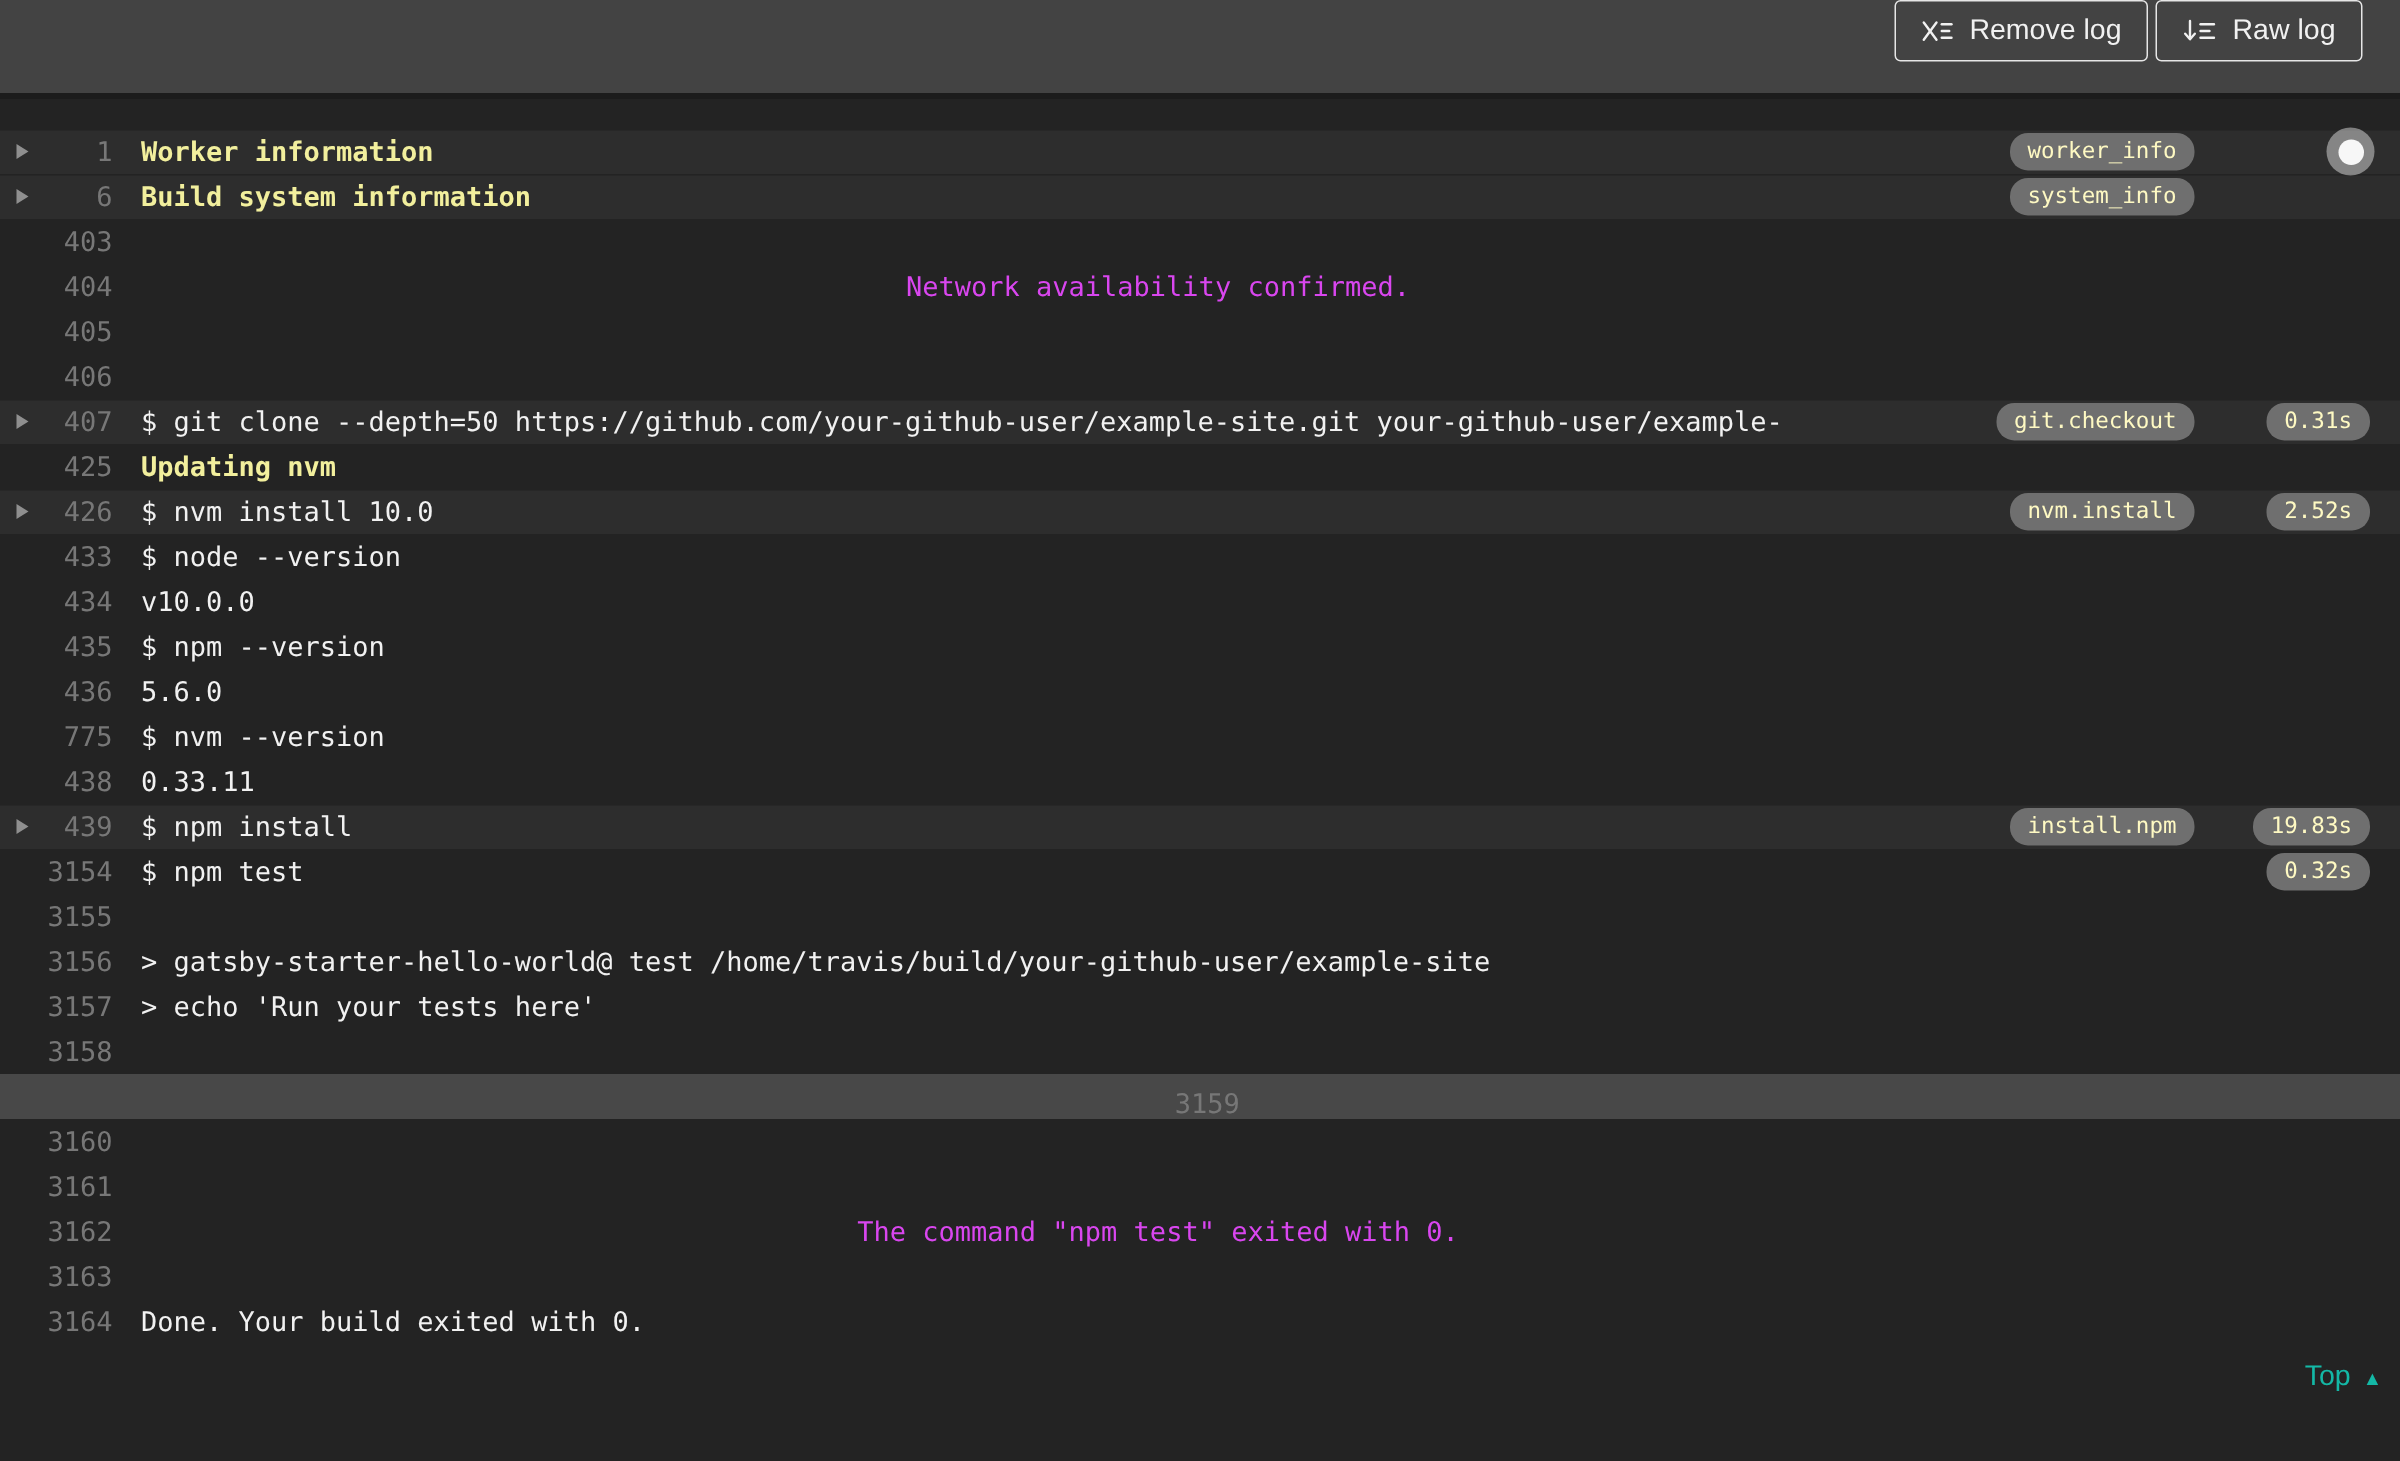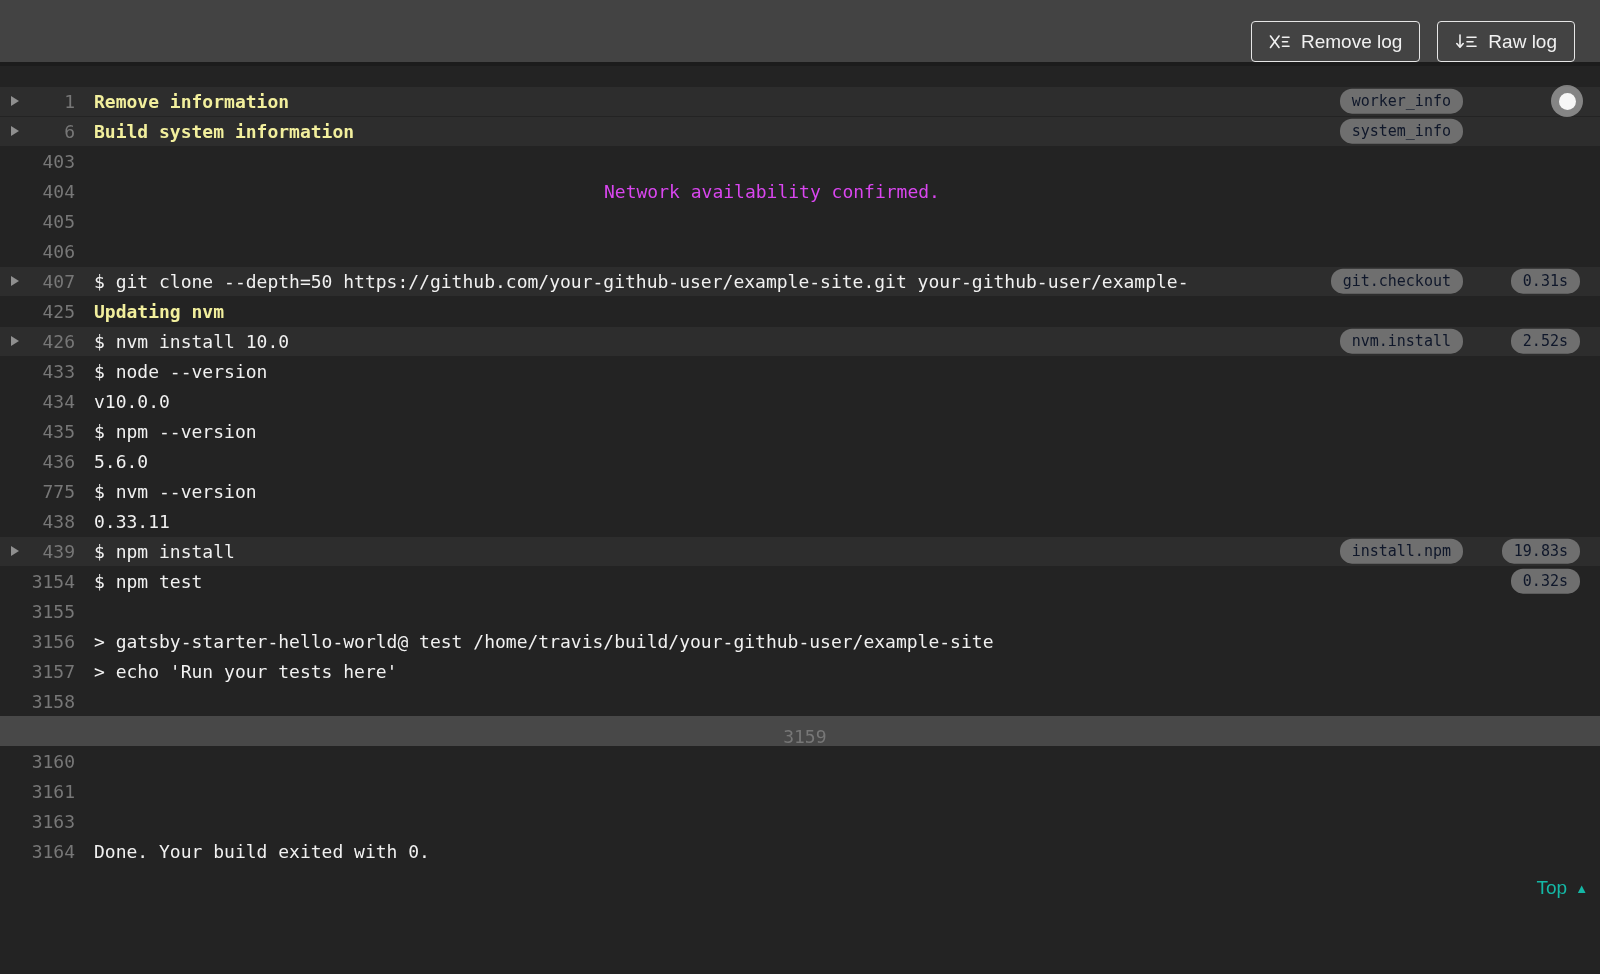--- a/index.html
+++ b/index.html
@@ -2,22 +2,22 @@
 <html><head>
 <meta charset="utf-8">
 <style>
   * { margin:0; padding:0; box-sizing:border-box; }
   html,body { width:1600px; height:974px; background:#232323; overflow:hidden; }
   body { font-family:"Liberation Sans", sans-serif; }
 
   
   .toolbar{
     height:66px; background:#434343; border-bottom:4px solid #1c1c1c;
-    display:flex; justify-content:flex-end; align-items:flex-end;
-    gap:17px; padding-right:25px;
+    display:flex; justify-content:flex-end; align-items:flex-start;
+    gap:5px; padding-right:25px;
   }
   .tb-btn{
     display:inline-flex; align-items:center; gap:11px;
     background:transparent; border:1px solid #e6e6e6; border-radius:4px;
     color:#f1f1f1; font-family:"Liberation Sans",sans-serif; font-size:19px;
     height:41px; padding:0 17px; cursor:pointer; line-height:1;
   }
   .tb-btn svg{ display:block; }
 
   
@@ -40,21 +40,21 @@
   }
   .text{
     margin-left:19px; margin-right:150px; flex:1;
     white-space:pre; overflow:hidden; color:#f1f1f1;
   }
   .text.yellow{ color:#f2ef9d; font-weight:bold; }
   .text.green{ color:#d946ef; font-weight:normal;text-align:center; }
   .pill{
     position:absolute; top:50%; transform:translateY(-50%);
     font-family:"DejaVu Sans Mono","Liberation Mono",monospace; font-size:15px;
-    background:#6f6f6f; color:#0f172a; padding:3px 12px; border-radius:12px;
+    background:#6f6f6f; color:#fef9c3; padding:3px 12px; border-radius:12px;
     line-height:1.25; white-space:nowrap;
   }
   .tag{ right:137px; }
   .time{ right:20px; }
 
   .scroll-indicator{
     position:absolute; top:19px; right:17px; width:32px; height:32px;
     border-radius:50%; background:rgba(255,255,255,0.42);
     display:flex; align-items:center; justify-content:center; cursor:pointer;
   }
@@ -97,21 +97,21 @@
   </button>
 </header>
 
 <main class="log">
   <div id="log-lines">
       <div class="row fold">
     <span class="arrowbox">
           <span class="tri"></span>
         </span>
     <a class="num">1</a>
-    <span class="text yellow">Remove information</span>
+    <span class="text yellow">Worker information</span>
     <span class="pill tag">worker_info</span>
 
   </div>
       <div class="row fold">
     <span class="arrowbox">
           <span class="tri"></span>
         </span>
     <a class="num">6</a>
     <span class="text yellow">Build system information</span>
     <span class="pill tag">system_info</span>
@@ -288,20 +288,28 @@
     <a class="num">3160</a>
     <span class="text"></span>
 
   </div>
       <div class="row">
     <span class="arrowbox">
           <span class="tri" style="visibility: hidden;"></span>
         </span>
     <a class="num">3161</a>
     <span class="text"></span>
+
+  </div>
+      <div class="row">
+    <span class="arrowbox">
+          <span class="tri" style="visibility: hidden;"></span>
+        </span>
+    <a class="num">3162</a>
+    <span class="text green">The command "npm test" exited with 0.</span>
 
   </div>
       <div class="row">
     <span class="arrowbox">
           <span class="tri" style="visibility: hidden;"></span>
         </span>
     <a class="num">3163</a>
     <span class="text"></span>
 
   </div>

